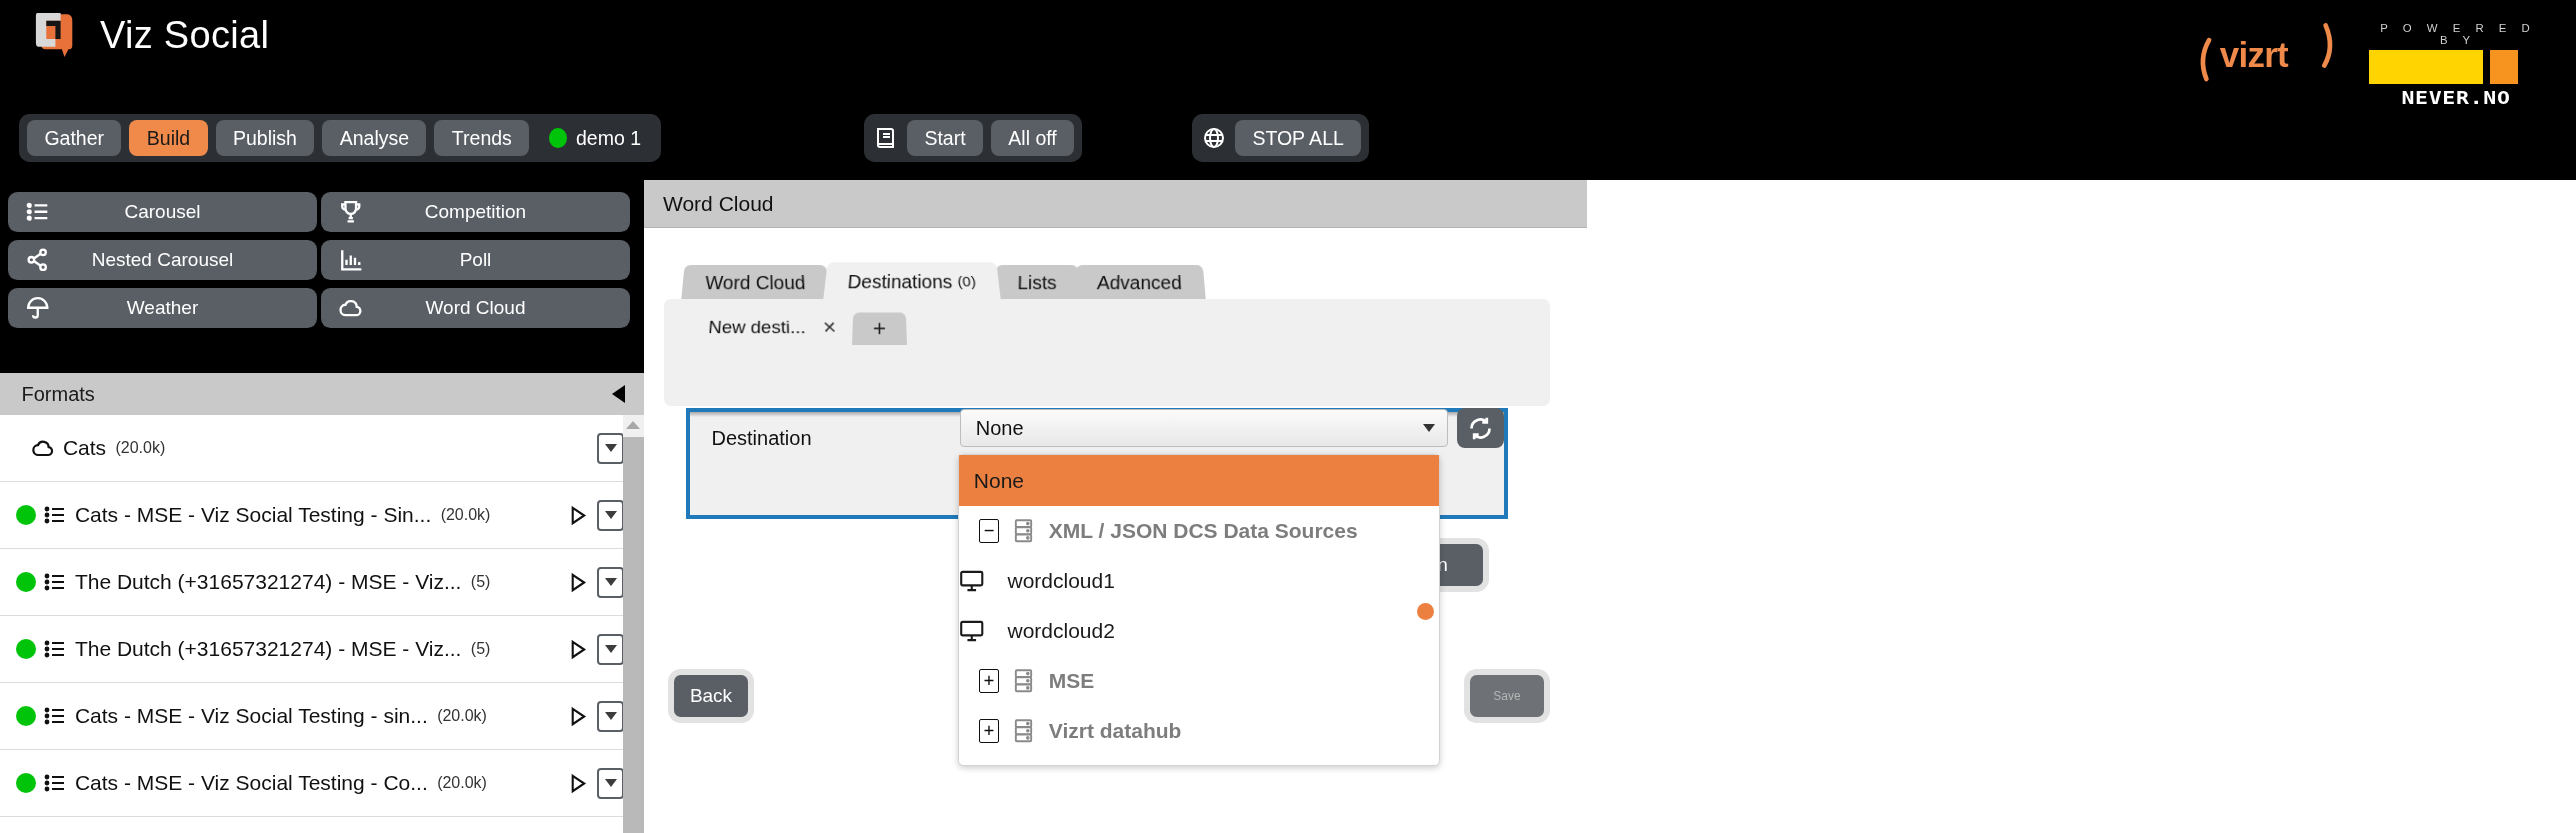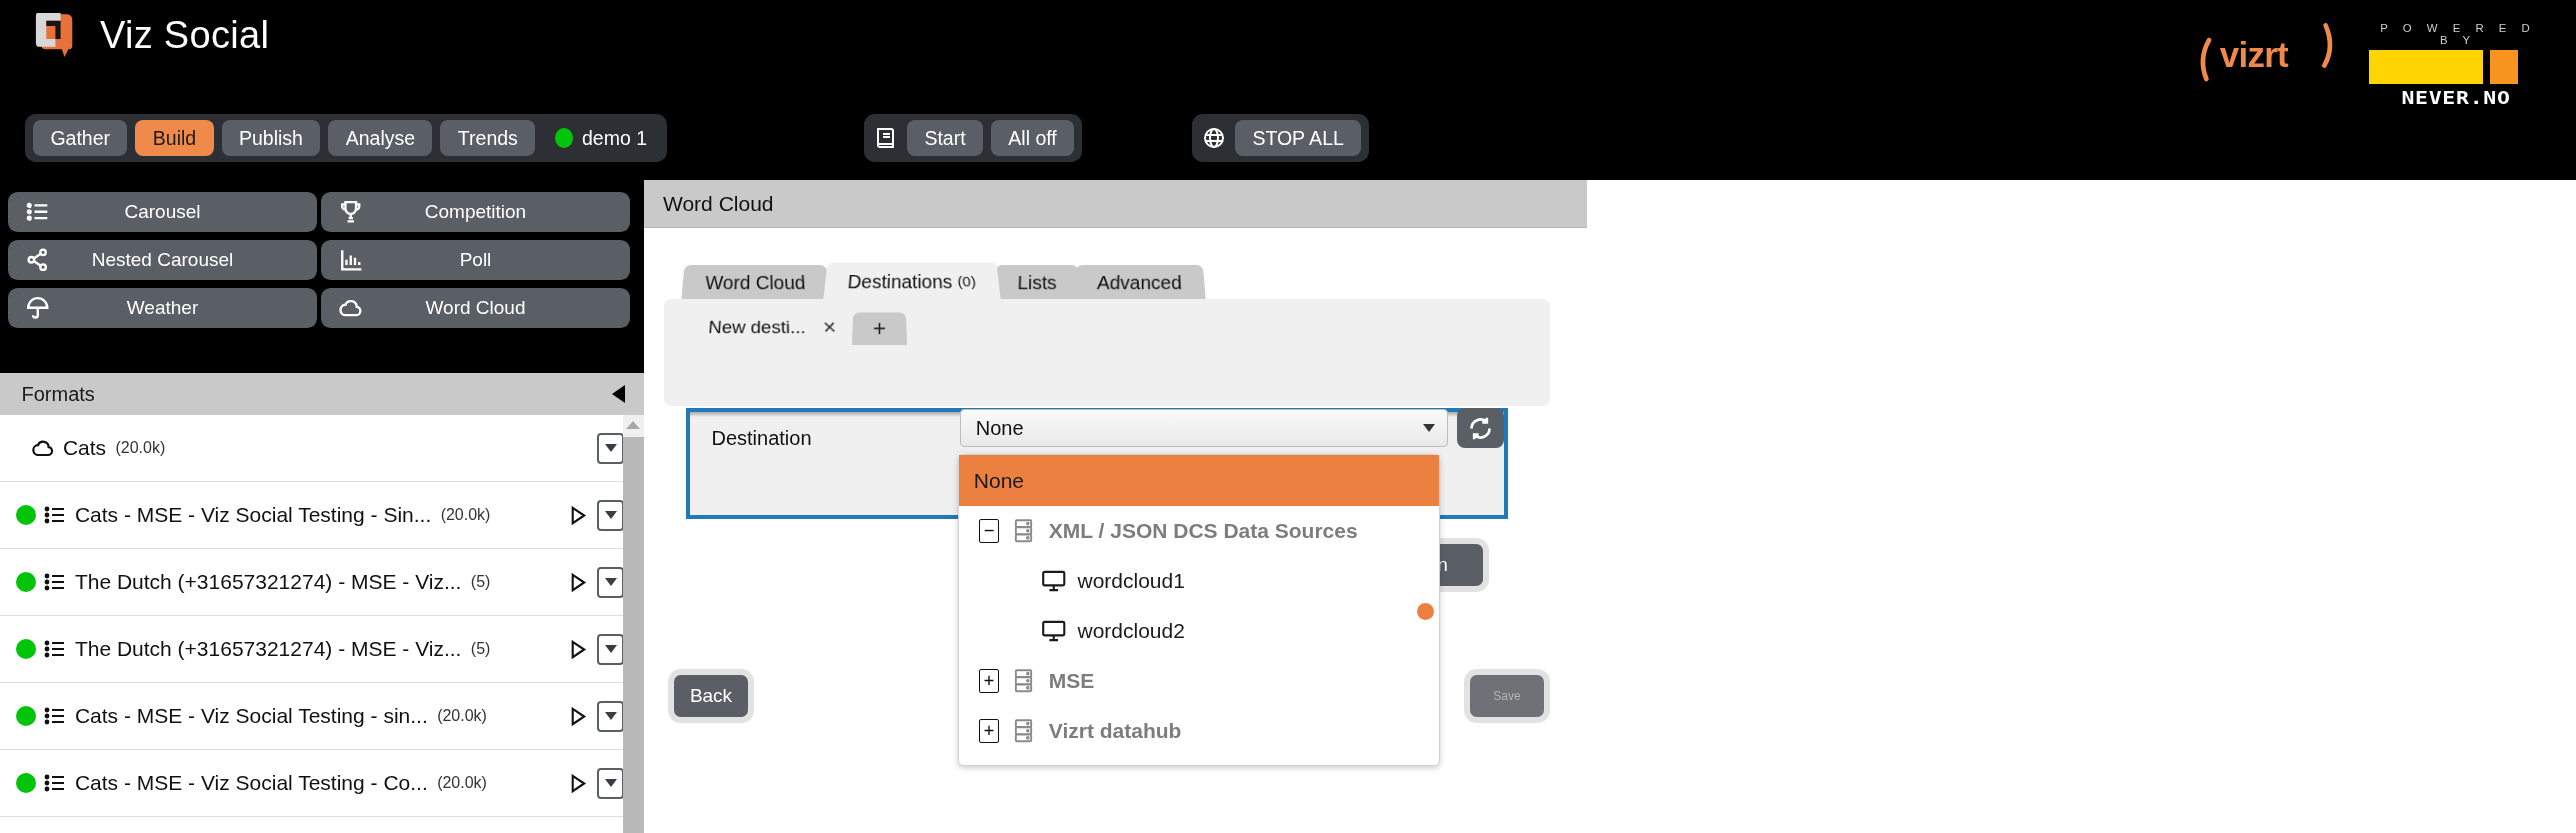--- a/index.html
+++ b/index.html
@@ -176,21 +176,21 @@
   .dropdown {
     position: absolute; left: 958px; top: 454px; width: 482px;
     background: #ffffff; border: 0.7px solid #d2d2d2; border-radius: 5.4px;
     box-shadow: 0 2px 6.7px rgba(0,0,0,.2); z-index: 30; padding-bottom: 9.4px;
   }
   .dd-item { display: flex; align-items: center; height: 51px; padding-left: 14.8px; cursor: pointer; }
   .dd-item.sel { background: #EC8041; color: #1a1a1a; }
   .dd-item .txt { font-size: 21px; color: #1a1a1a; }
   .dd-group { display: flex; align-items: center; height: 50px; padding-left: 20px; gap: 13.4px; cursor: pointer; }
   .dd-group .txt { font-size: 21px; color: #7d7d7d; font-weight: bold; }
-  .dd-child { display: flex; align-items: center; height: 50px; padding-left: 82px; gap: 11px; cursor: pointer; }
+  .dd-child { display: flex; align-items: center; height: 50px; gap: 23px; cursor: pointer; }
   .dd-child .txt { font-size: 21px; color: #1a1a1a; }
   .expander { width: 20px; height: 24px; border: 1.7px solid #111; border-radius: 2px; display: flex; align-items: center; justify-content: center; flex: 0 0 20px; font-size: 17.4px; line-height: 1; color: #111; font-family: "DejaVu Sans Mono", monospace; }
   .svr-ico { width: 23px; height: 25.5px; flex: 0 0 23px; }
   .svr-ico svg { width: 23px; height: 25.5px; stroke: #8a8a8a; fill: none; stroke-width: 2; }
   .mon-ico { width: 25.5px; height: 23px; flex: 0 0 25.5px; }
   .mon-ico svg { width: 25.5px; height: 23px; stroke: #1a1a1a; fill: none; stroke-width: 2.2; }
 
   .orange-dot { position: absolute; left: 1417px; top: 603px; width: 17.4px; height: 17.4px; border-radius: 50%; background: #EC8041; z-index: 31; }
 
   .btn-back {
@@ -236,21 +236,21 @@
       <div class="neverno-top">P O W E R E D   B Y</div>
       <div class="neverno-bars">
         <div class="nn-yellow"></div>
         <div class="nn-orange"></div>
       </div>
       <div class="neverno-word">NEVER.NO</div>
     </div>
 
     <div class="nav-row">
 
-      <div class="nav-group" style="left:25px;">
+      <div class="nav-group" style="left:19px;">
         <div class="nav-btn">Gather</div>
         <div class="nav-btn active">Build</div>
         <div class="nav-btn">Publish</div>
         <div class="nav-btn">Analyse</div>
         <div class="nav-btn">Trends</div>
         <div class="nav-plain">
           <span class="dot-green"></span>
           <span>demo 1</span>
         </div>
       </div>

